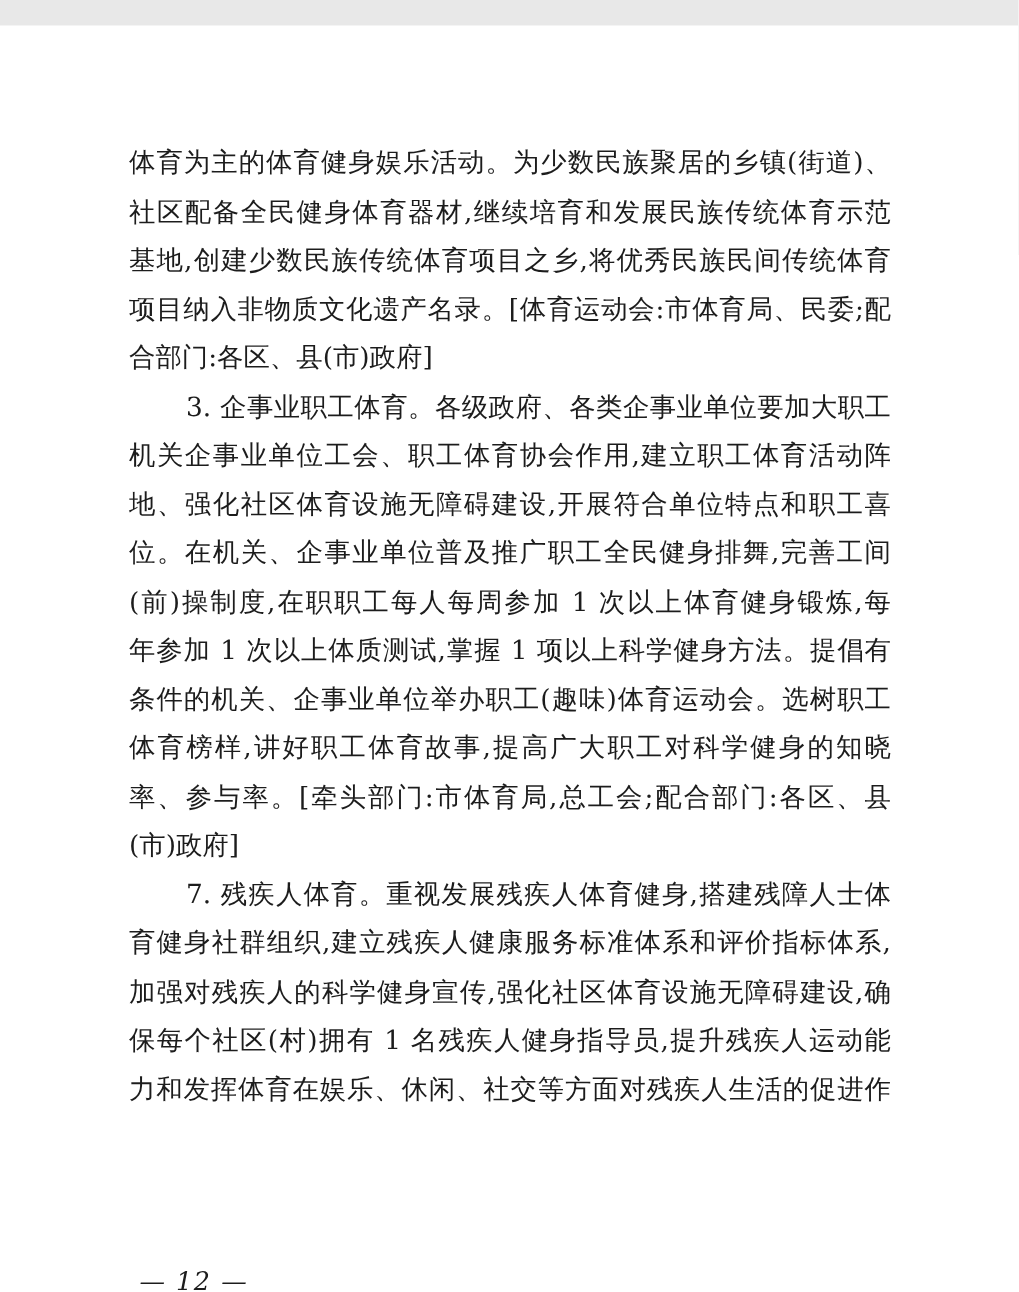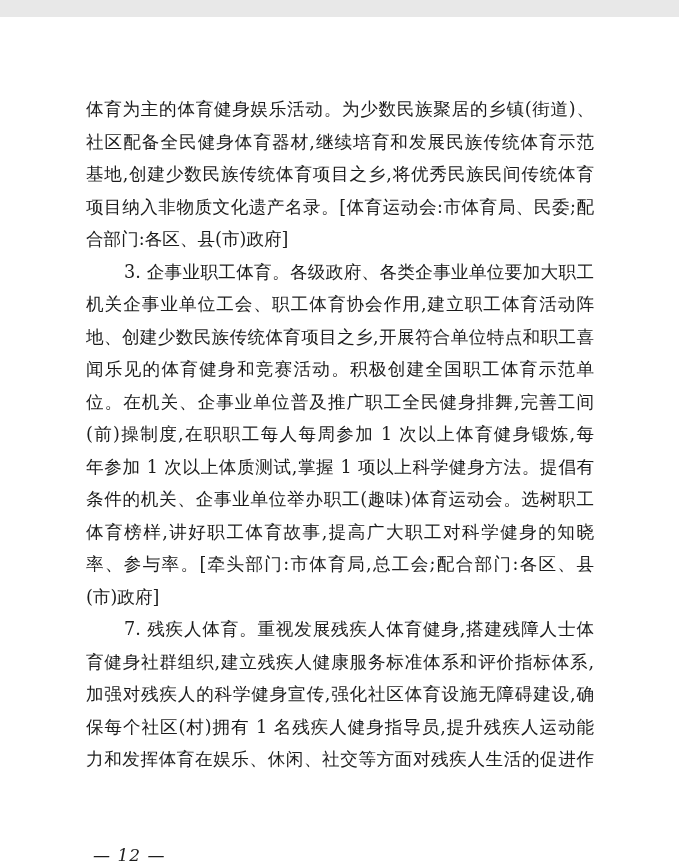--- a/index.html
+++ b/index.html
@@ -59,22 +59,21 @@
       <div class="line">体育为主的体育健身娱乐活动。为少数民族聚居的乡镇(街道)、</div>
       <div class="line">社区配备全民健身体育器材,继续培育和发展民族传统体育示范</div>
       <div class="line">基地,创建少数民族传统体育项目之乡,将优秀民族民间传统体育</div>
       <div class="line">项目纳入非物质文化遗产名录。[体育运动会:市体育局、民委;配</div>
       <div class="line short">合部门:各区、县(市)政府]</div>
     </section>
 
     <section>
       <div class="line indent">3. 企事业职工体育。各级政府、各类企事业单位要加大职工</div>
       <div class="line">机关企事业单位工会、职工体育协会作用,建立职工体育活动阵</div>
-      <div class="line">地、创建少数民族传统体育项目之乡,开展符合单位特点和职工喜</div>
-      <div class="line">闻乐见的体育健身和竞赛活动。积极创建全国职工体育示范单</div>
+      <div class="line">地、强化社区体育设施无障碍建设,开展符合单位特点和职工喜</div>
       <div class="line">位。在机关、企事业单位普及推广职工全民健身排舞,完善工间</div>
       <div class="line">(前)操制度,在职职工每人每周参加 1 次以上体育健身锻炼,每</div>
       <div class="line">年参加 1 次以上体质测试,掌握 1 项以上科学健身方法。提倡有</div>
       <div class="line">条件的机关、企事业单位举办职工(趣味)体育运动会。选树职工</div>
       <div class="line">体育榜样,讲好职工体育故事,提高广大职工对科学健身的知晓</div>
       <div class="line">率、参与率。[牵头部门:市体育局,总工会;配合部门:各区、县</div>
       <div class="line short">(市)政府]</div>
     </section>
 
     <section>

